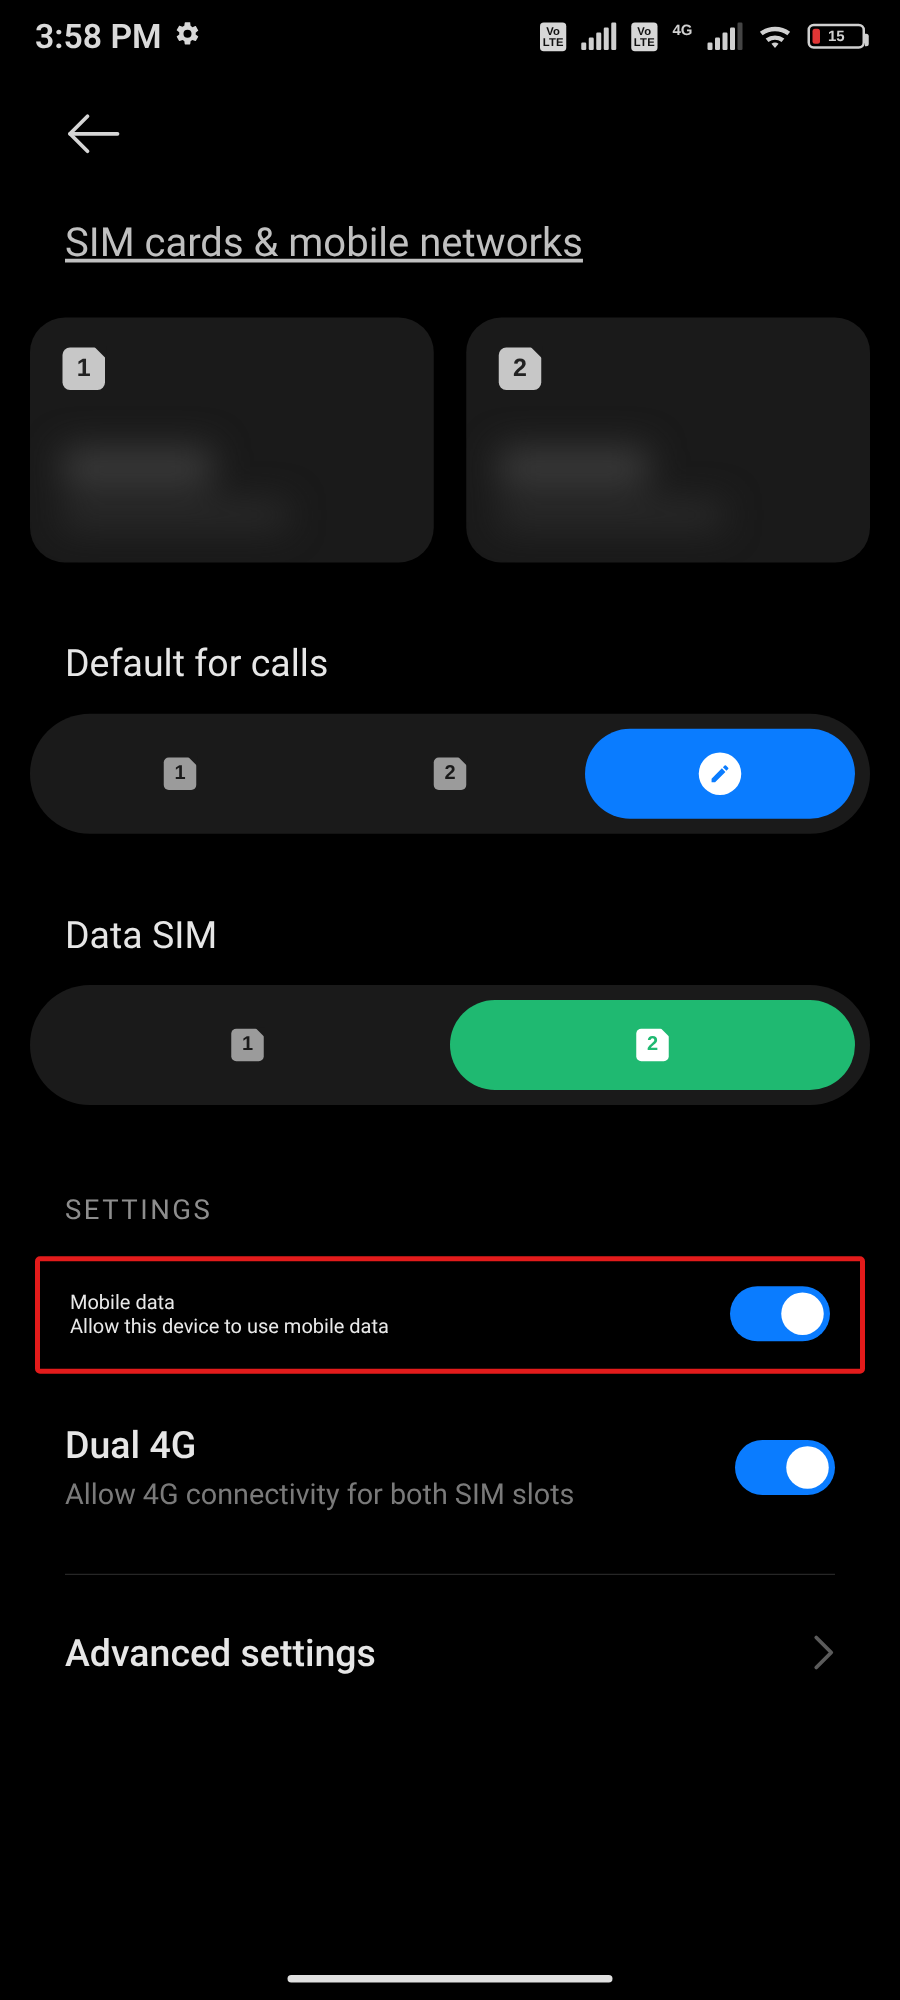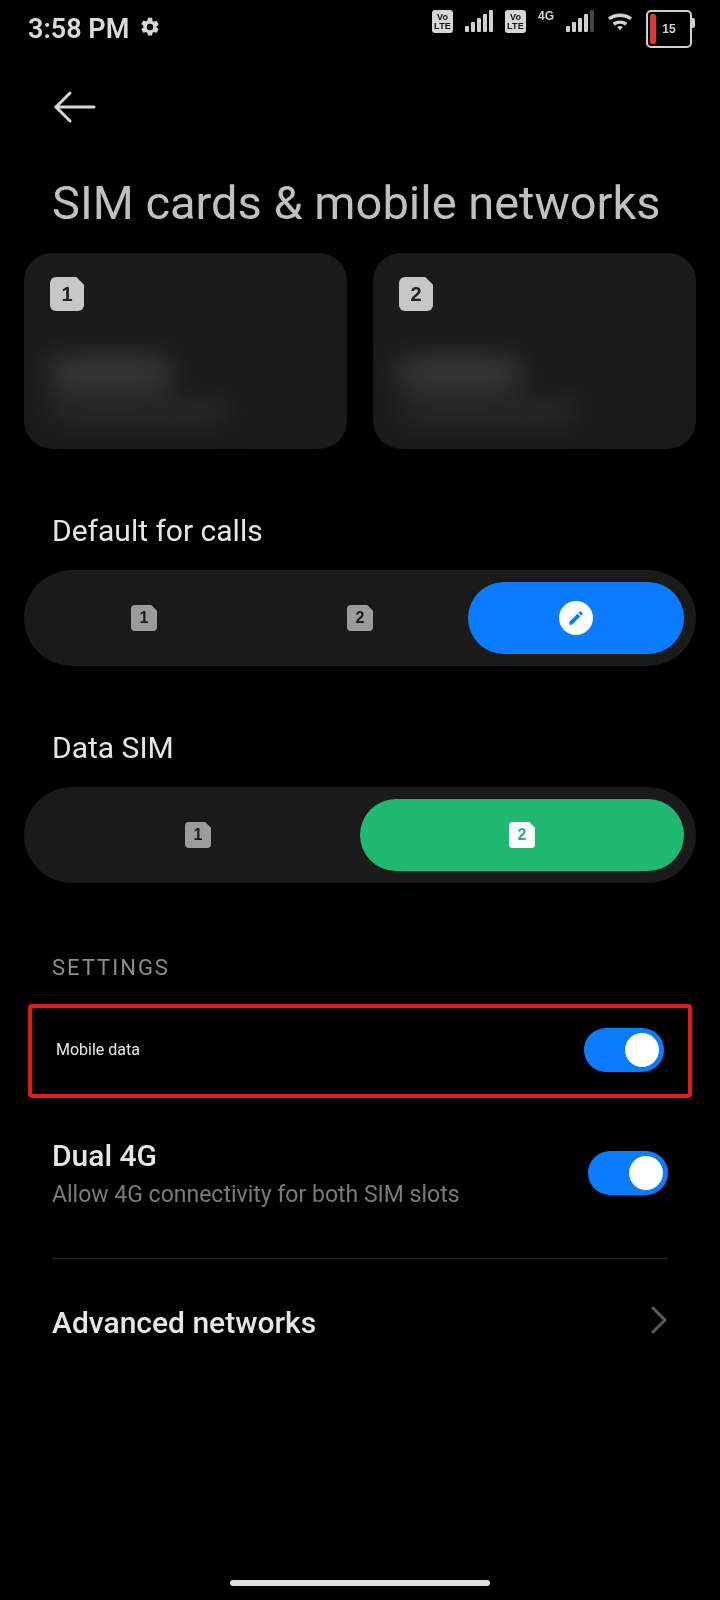--- a/index.html
+++ b/index.html
@@ -1,40 +1,40 @@
 <!DOCTYPE html>
 <html><head>
   <meta charset="utf-8">
   <style>
     * { margin:0; padding:0; box-sizing:border-box; -webkit-font-smoothing:antialiased; }
     html,body{ width:720px; height:1600px; background:#000; color:#e9e9e9; font-family:-apple-system,Roboto,"Segoe UI",Helvetica,Arial,sans-serif; overflow:hidden; }
     .screen{ width:720px; height:1600px; position:relative; background:#000; }
     
     .statusbar{ height:58px; display:flex; align-items:center; padding:16px 28px; justify-content:space-between; }
     .sb-left{ display:flex; align-items:center; gap:10px; font-size:27px; font-weight:600; color:#dadada; }
-    .sb-right{ display:flex; align-items:flex-start; gap:12px; }
+    .sb-right{ display:flex; align-items:center; gap:12px; }
     .volte-badge{ font:700 9px/1 sans-serif; background:#d7d7d7; color:#111; border-radius:3px; padding:3px 2px 2px 2px; letter-spacing:0.2px; text-align:center; }
     .volte-badge span{display:block;font-size:9px;}
     .sig-bars{ display:inline-flex; align-items:flex-end; gap:2px; height:22px; }
     .sig-bars i{ width:4px; background:#d0d0d0; border-radius:1px; display:block; }
     .sig-bars i:nth-child(1){height:6px}
     .sig-bars i:nth-child(2){height:10px}
     .sig-bars i:nth-child(3){height:14px}
     .sig-bars i:nth-child(4){height:18px}
     .sig-bars i:nth-child(5){height:22px}
     .fourg{ font:700 12px/1 sans-serif; color:#d0d0d0; margin-bottom:auto;}
     .wifi-ic svg{display:block}
-    .battery{ position:relative; width:46px; height:38px; border:2px solid #d0d0d0; border-radius:5px; display:flex; align-items:center; padding:2px; }
+    .battery{ position:relative; width:46px; height:20px; border:2px solid #d0d0d0; border-radius:5px; display:flex; align-items:center; padding:2px; }
     .battery::after{ content:""; position:absolute; right:-5px; top:6px; width:3px; height:10px; background:#d0d0d0; border-radius:0 2px 2px 0;}
     .batt-fill{ width:15%; height:100%; background:#e03535; border-radius:2px;}
     .batt-txt{ position:absolute; inset:0; display:flex; align-items:center; justify-content:center; font:700 12px/1 sans-serif; color:#d0d0d0;}
     
     .back{ padding:32px 40px 0 52px; }
     .back svg{display:block}
-    .page-title{ padding:50px 52px 20px 52px; font-size:47px; font-weight:400; line-height:1.25; color:#c0c0c0; }
+    .page-title{ padding:50px 52px 40px 52px; font-size:32px; font-weight:400; line-height:1.25; color:#c0c0c0;text-decoration:underline; }
     
     .sim-cards{ display:flex; gap:26px; padding:0 24px; }
     .sim-card{ flex:1; height:196px; background:#1a1a1a; border-radius:28px; padding:24px 26px; position:relative; overflow:hidden;}
     .sim-badge{ width:34px; height:34px; background:#c7c7c7; border-radius:6px 6px 6px 6px; position:relative; display:flex; align-items:center; justify-content:center; font:700 20px/1 sans-serif; color:#222; }
     .sim-badge::before{ content:""; position:absolute; top:-1px; right:-1px; width:10px; height:10px; background:#1a1a1a; clip-path:polygon(100% 0,100% 100%,0 0);}
     .sim-card .blur{ position:absolute; left:0; right:0; bottom:0; height:110px; filter:blur(14px); -webkit-filter:blur(14px); }
     .sim-card .blur .line1{ margin:18px 0 12px 26px; width:120px; height:32px; background:#3a3a3a; border-radius:6px;}
     .sim-card .blur .line2{ margin-left:26px; width:180px; height:20px; background:#2c2c2c; border-radius:4px;}
     
     .sec-label{ padding:64px 52px 22px 52px; font-size:30px; color:#e6e6e6; }
@@ -168,40 +168,41 @@
     <div class="segment active-green">
       <div class="sim-small">2</div>
     </div>
   </div>
 
   <div class="list-header">SETTINGS</div>
 
   <div class="highlight">
     <div class="txt">
       <div class="ttl">Mobile data</div>
+      <div class="sub">Allow this device to use mobile data</div>
     </div>
     <div class="toggle">
         <div class="knob"></div>
       </div>
   </div>
 
   <div class="row" style="padding-top:40px">
     <div class="txt">
       <div class="ttl">Dual 4G</div>
       <div class="sub">Allow 4G connectivity for both SIM slots</div>
     </div>
     <div class="toggle">
         <div class="knob"></div>
       </div>
   </div>
 
   <div class="divider"></div>
 
   <div class="adv-row">
-    <div class="ttl">Advanced networks</div>
+    <div class="ttl">Advanced settings</div>
     <span class="chev">
       <svg width="18" height="30" viewBox="0 0 12 20" fill="none" stroke="#5b5b5b" stroke-width="2" stroke-linecap="round" stroke-linejoin="round">
           <polyline points="2,2 10,10 2,18"></polyline>
         </svg>
     </span>
   </div>
 
   <div class="home-ind"></div>
 </div>
 

